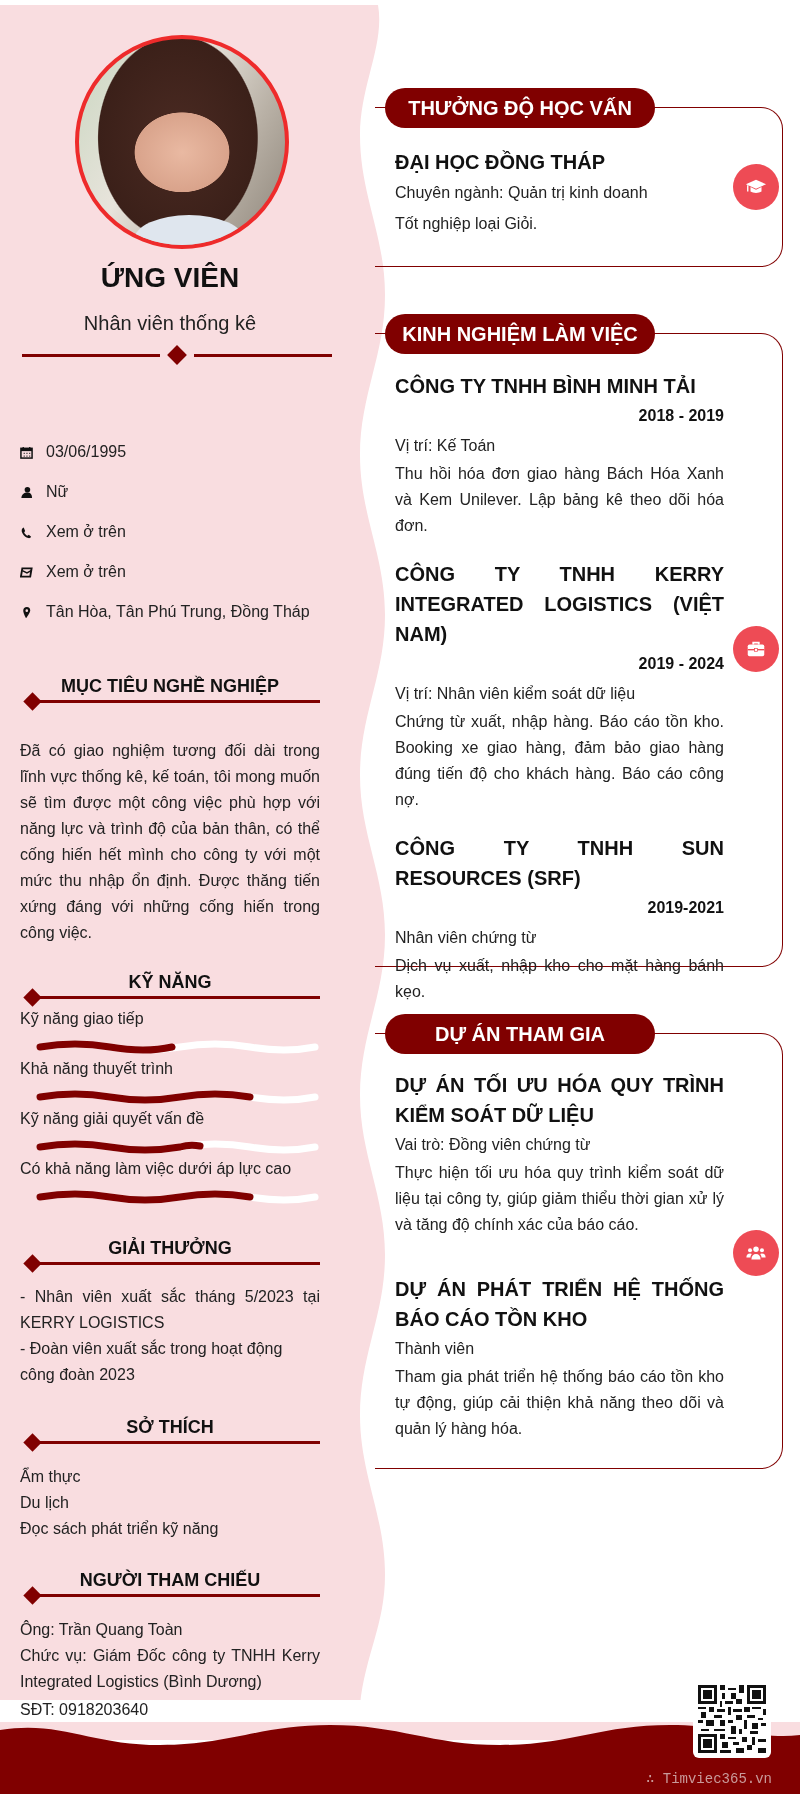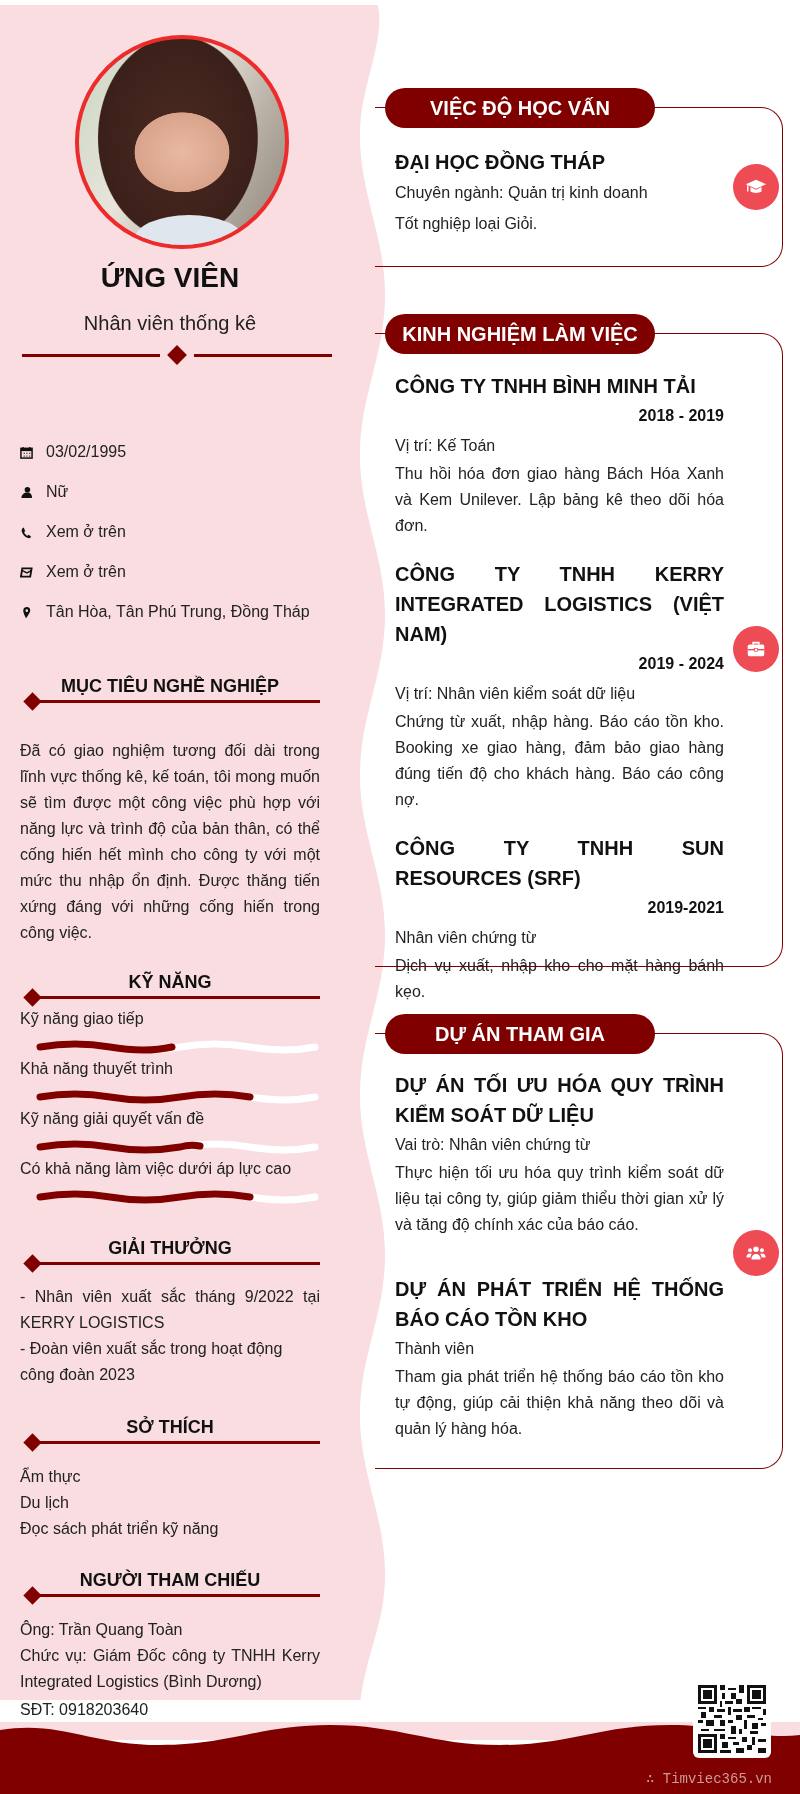--- a/index.html
+++ b/index.html
@@ -75,21 +75,21 @@
 
   <div class="contact">
     <div class="contact-row">
       <span class="ic">
           <svg viewBox="0 0 14 14">
             <rect x="1" y="2.5" width="12" height="10.5" fill="none" stroke="#111" stroke-width="1.6"></rect>
             <rect x="1" y="2.5" width="12" height="3" fill="#111"></rect>
             <path d="M3.5 1v3M10.5 1v3M4 8h1M7 8h1M10 8h1M4 11h1M7 11h1M10 11h1" stroke="#111" stroke-width="1.4"></path>
           </svg>
         </span>
-      <span>03/02/1995</span>
+      <span>03/06/1995</span>
     </div>
     <div class="contact-row">
       <span class="ic">
           <svg viewBox="0 0 14 14">
             <circle cx="8" cy="4" r="3" fill="#111"></circle>
             <path d="M1.5 13c0-4 3-6 6.5-6s5 2 5 6z" fill="#111"></path>
           </svg>
         </span>
       <span>Nữ</span>
     </div>
@@ -163,21 +163,21 @@
         </svg>
     </div>
   </div>
 
   <div class="side-heading" style="top:1238px;">
     <div class="t">GIẢI THƯỞNG</div>
     <div class="line"></div>
       <div class="dia"></div>
   </div>
   <div class="side-text" style="top:1284px;">
-    <div> - Nhân viên xuất sắc tháng 9/2022 tại KERRY LOGISTICS</div>
+    <div> - Nhân viên xuất sắc tháng 5/2023 tại KERRY LOGISTICS</div>
     <div style="text-align:left;">- Đoàn viên xuất sắc trong hoạt động công đoàn 2023</div>
   </div>
 
   <div class="side-heading" style="top:1417px;">
     <div class="t">SỞ THÍCH</div>
     <div class="line"></div>
       <div class="dia"></div>
   </div>
   <div class="side-text" style="top:1464px;">
     <div>Ẩm thực</div>
@@ -191,21 +191,21 @@
       <div class="dia"></div>
   </div>
   <div class="side-text" style="top:1617px;">
     <div> Ông: Trần Quang Toàn</div>
     <div>Chức vụ: Giám Đốc công ty TNHH Kerry Integrated Logistics (Bình Dương)</div>
     <div>SĐT: 0918203640</div>
   </div>
 </div>
 
 <div class="section" style="top:107px; height:160px;">
-  <div class="pill">VIỆC ĐỘ HỌC VẤN</div>
+  <div class="pill">THƯỞNG ĐỘ HỌC VẤN</div>
   <div class="sec-icon" style="top:56px;">
     <svg viewBox="0 0 24 24">
         <path d="M1 9l11-5 11 5-11 5z" fill="#fff"></path>
         <path d="M6 12v5c3 2 9 2 12 0v-5l-6 3z" fill="#fff"></path>
         <path d="M3 10v7" stroke="#fff" stroke-width="1.5"></path>
       </svg>
   </div>
   <div class="sec-body" style="padding-top:39px;">
     <div class="item-title">ĐẠI HỌC ĐỒNG THÁP</div>
     <div class="item-role" style="line-height:32px;">Chuyên ngành: Quản trị kinh doanh</div>
@@ -253,21 +253,21 @@
         <circle cx="5.5" cy="9" r="2.2" fill="#fff"></circle>
         <circle cx="18.5" cy="9" r="2.2" fill="#fff"></circle>
         <path d="M7 19c0-4 2-6 5-6s5 2 5 6z" fill="#fff"></path>
         <path d="M1.5 17c0-3 1.5-4.5 4-4.5 1 0 1.5.3 2 .6-1 1-1.5 2.5-1.5 3.9z" fill="#fff"></path>
         <path d="M22.5 17c0-3-1.5-4.5-4-4.5-1 0-1.5.3-2 .6 1 1 1.5 2.5 1.5 3.9z" fill="#fff"></path>
       </svg>
   </div>
   <div class="sec-body" style="padding-top:36px;">
     <div>
       <div class="item-title">DỰ ÁN TỐI ƯU HÓA QUY TRÌNH KIỂM SOÁT DỮ LIỆU</div>
-      <div class="item-role">Vai trò: Nhân viên chứng từ</div>
+      <div class="item-role">Vai trò: Đồng viên chứng từ</div>
       <div class="item-text">Thực hiện tối ưu hóa quy trình kiểm soát dữ liệu tại công ty, giúp giảm thiểu thời gian xử lý và tăng độ chính xác của báo cáo.</div>
     </div>
     <div style="margin-top:36px;">
       <div class="item-title">DỰ ÁN PHÁT TRIỂN HỆ THỐNG BÁO CÁO TỒN KHO</div>
       <div class="item-role">Thành viên</div>
       <div class="item-text">Tham gia phát triển hệ thống báo cáo tồn kho tự động, giúp cải thiện khả năng theo dõi và quản lý hàng hóa.</div>
     </div>
   </div>
 </div>
 

